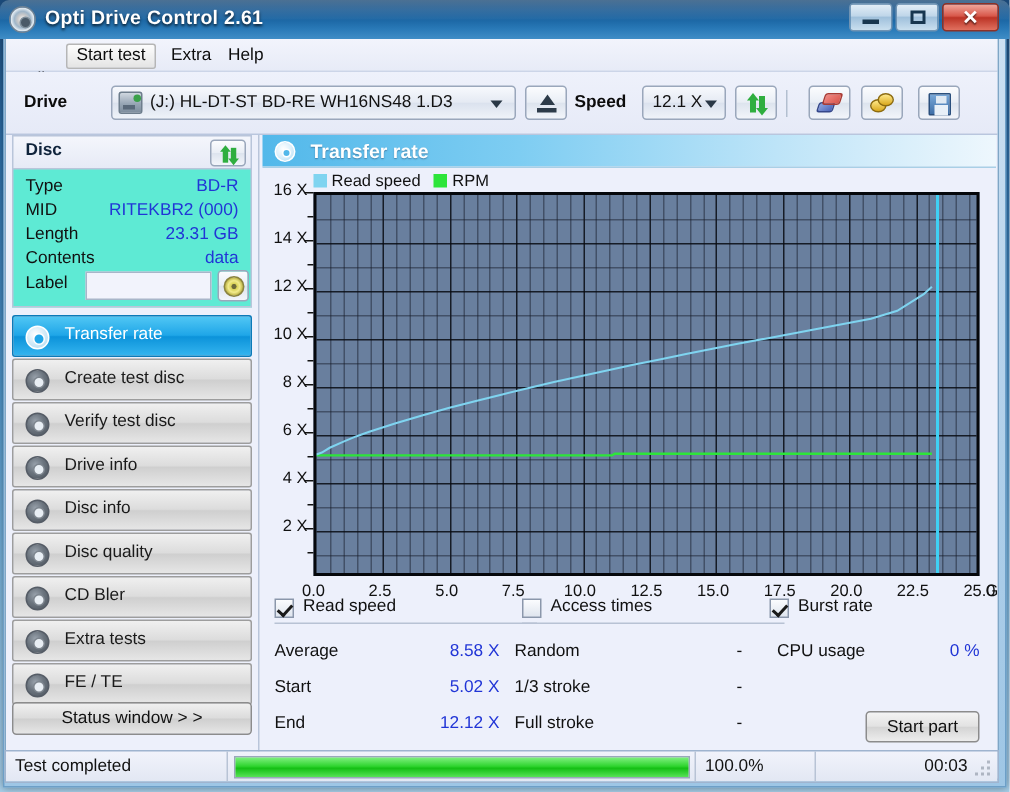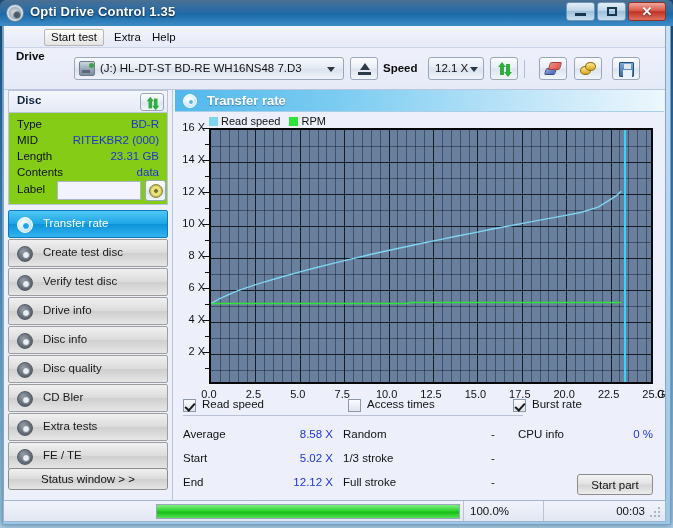--- a/index.html
+++ b/index.html
@@ -98,21 +98,21 @@
     background: linear-gradient(180deg,#fdfdfd,#e4e4e4);
     border: 1px solid #b6b6b6; border-radius: 2px; line-height: 15px;
   }
 
   
   #drivebar {
     position: absolute; left: 0; top: 22px; width: 100%; height: 42px;
     background: linear-gradient(180deg,#eef1fb 0%,#e6eaf7 100%);
     border-bottom: 1px solid #b9c6de;
   }
-  #drive-label { position:absolute; left:12px; top:2px; font-weight:bold; font-size:11.5px; color:#0c0c0c; }
+  #drive-label { position:absolute; left:12px; top:14px; font-weight:bold; font-size:11.5px; color:#0c0c0c; }
   #drive-combo {
     position:absolute; left:70px; top:9px; width:270px; height:23px;
     background: linear-gradient(180deg,#f7f9fd 0%,#e5eaf3 48%,#dbe2ee 52%,#eff3f9 100%);
     border:1px solid #9aa7bb; border-radius:3px; cursor:pointer;
   }
   .drive-icon {
     position:absolute; left:4px; top:3px; width:16px; height:15px;
     background: linear-gradient(180deg,#cfd7e0 0%,#97a6b5 55%,#7d8d9d 100%);
     border:1px solid #6d7d8c; border-radius:2px;
   }
@@ -193,21 +193,21 @@
   #disc-group-header { top:0px; }
   #disc-refresh-btn {
     position:absolute; right:3px; top:2px; width:24px; height:18px;
     background: linear-gradient(180deg,#fbfcfe 0%,#e9eef5 48%,#dde4ee 52%,#f2f5fa 100%);
     border:1px solid #9aa7bb; border-radius:3px; cursor:pointer;
   }
   #disc-refresh-btn .refresh-arrows { left:4px; top:2px; transform:scale(0.9); }
 
   #disc-body {
     position:absolute; left:4px; top:22px; width:160px; height:93px;
-    background:#84cc16; border:1px solid #b9c5da;
+    background:#5eead4; border:1px solid #b9c5da;
   }
   .disc-row { position:absolute; left:0; width:100%; height:17px; }
   .disc-key { position:absolute; left:8px; top:0; font-size:11.5px; color:#111; }
   .disc-val { position:absolute; right:8px; top:0; font-size:11.5px; color:#2135d6; }
   #label-input {
     position:absolute; left:48px; top:68px; width:84px; height:19px;
     background:#f2f3fc; border:1px solid #a9b5c9; cursor:text;
   }
   #label-disc-btn {
     position:absolute; left:136px; top:67px; width:21px; height:21px;
@@ -370,21 +370,21 @@
   .grip-dot { position:absolute; width:2px; height:2px; background:#6b7685; }
 </style>
 </head>
 <body>
 
 <div id="window">
   <div class="frame-outer"></div>
 
   <div id="titlebar">
     <div id="title-icon"></div>
-    <div id="title-text">Opti Drive Control 1.35</div>
+    <div id="title-text">Opti Drive Control 2.61</div>
     <div class="winbtn" id="btn-min">
       <div class="glyph">
           <span class="min-bar"></span>
         </div>
     </div>
     <div class="winbtn" id="btn-max">
       <div class="glyph">
           <span class="max-box"></span>
         </div>
     </div>
@@ -399,21 +399,21 @@
       <div class="menu-item" style="left:8px;margin-top:16px;">File</div>
       <div class="menu-item pressed" style="left:40px;">Start test</div>
       <div class="menu-item" style="left:104px;">Extra</div>
       <div class="menu-item" style="left:142px;">Help</div>
     </div>
 
     <div id="drivebar">
       <div id="drive-label">Drive</div>
       <div id="drive-combo">
         <div class="drive-icon"></div>
-        <div id="drive-text">(J:)  HL-DT-ST BD-RE  WH16NS48 7.D3</div>
+        <div id="drive-text">(J:)  HL-DT-ST BD-RE  WH16NS48 1.D3</div>
         <div class="combo-arrow"></div>
       </div>
       <div id="eject-btn">
         <div class="tri"></div>
           <div class="bar"></div>
       </div>
       <div id="speed-label">Speed</div>
       <div id="speed-combo">
         <div id="speed-text">12.1 X</div>
         <div class="combo-arrow" style="right:5px;"></div>
@@ -672,39 +672,42 @@
           <span class="cb-label">Burst rate</span>
 
         </div>
       </div>
 
       <div id="stats">
         <span class="st-key" style="left:10px; top:2px;">Average</span>
         <span class="st-val" style="left:100px; top:2px; width:60px;">8.58 X</span>
         <span class="st-key" style="left:170px; top:2px;">Random</span>
         <span class="st-dash" style="left:318px; top:2px;">-</span>
-        <span class="st-key" style="left:345px; top:2px;">CPU info</span>
+        <span class="st-key" style="left:345px; top:2px;">CPU usage</span>
         <span class="st-val" style="left:420px; top:2px; width:60px;">0 %</span>
 
         <span class="st-key" style="left:10px; top:26px;">Start</span>
         <span class="st-val" style="left:100px; top:26px; width:60px;">5.02 X</span>
         <span class="st-key" style="left:170px; top:26px;">1/3 stroke</span>
         <span class="st-dash" style="left:318px; top:26px;">-</span>
 
         <span class="st-key" style="left:10px; top:50px;">End</span>
         <span class="st-val" style="left:100px; top:50px; width:60px;">12.12 X</span>
         <span class="st-key" style="left:170px; top:50px;">Full stroke</span>
         <span class="st-dash" style="left:318px; top:50px;">-</span>
 
         <div class="act-btn" style="left:404px; top:48px;">Start part</div>
       </div>
     </div>
   </div>
 
   <div id="statusbar">
+    <div id="status-text-cell">
+      <span id="status-text">Test completed</span>
+    </div>
     <div id="progress-cell">
       <div id="progress-track">
         <div id="progress-fill" style="width: 100%;"></div>
       </div>
     </div>
     <div id="pct-cell">
       <span id="pct-text">100.0%</span>
     </div>
     <div id="time-cell">
       <span id="time-text">00:03</span>

